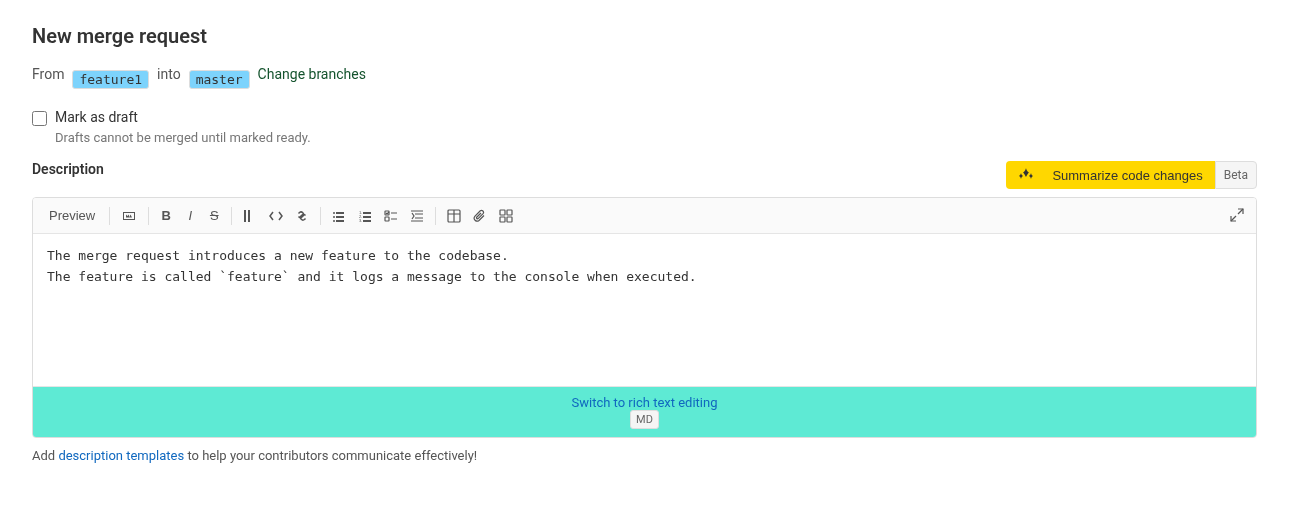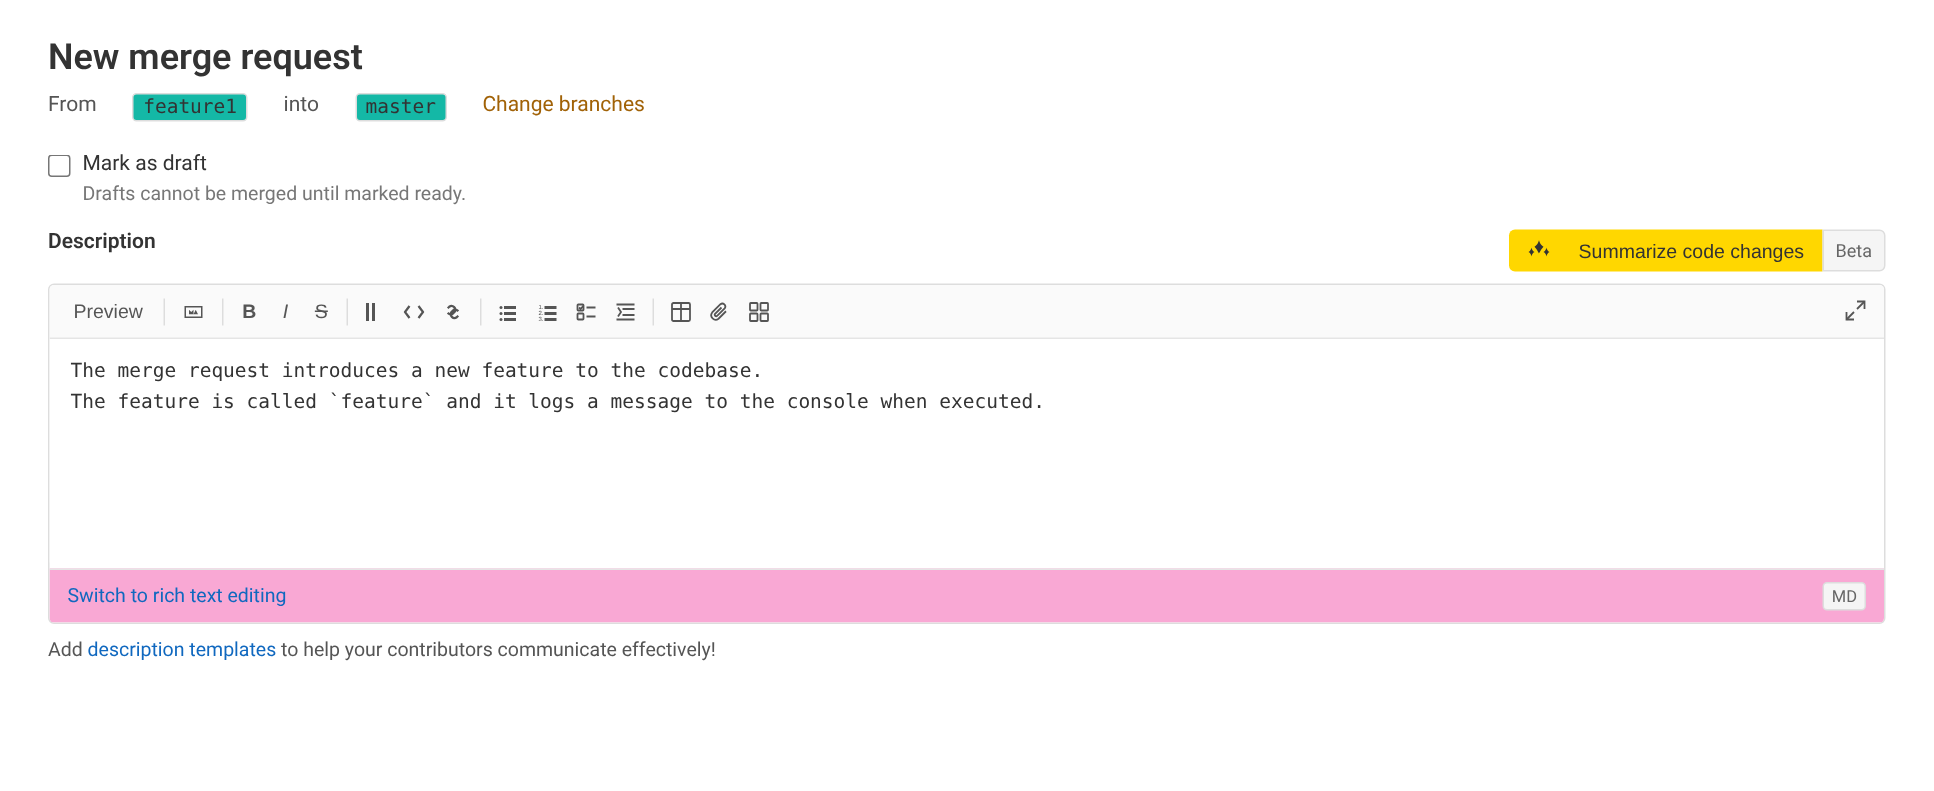--- a/index.html
+++ b/index.html
@@ -4,44 +4,45 @@
   <style>
     * { box-sizing: border-box; margin: 0; padding: 0; }
     body {
       font-family: -apple-system, BlinkMacSystemFont, "Segoe UI", Roboto, sans-serif;
       font-size: 14px;
       color: #333;
       background: #fff;
       padding: 24px 32px;
     }
     h1 {
-      font-size: 24px;
+      font-size: 20px;
       font-weight: 600;
       margin-bottom: 10px;
     }
     .branch-line {
       display: flex;
-      align-items: flex-start;
-      gap: 24px;
+      align-items: center;
+      gap: 8px;
       margin-bottom: 20px;
       font-size: 14px;
       color: #555;
     }
     .branch-badge {
       display: inline-block;
-      background: #14b8a6;
+      background: #7dd3fc;
       border: 1px solid #ddd;
       border-radius: 3px;
       padding: 1px 6px;
       font-family: monospace;
       font-size: 13px;
       color: #333;
+      margin-top: 12px;
     }
     .change-branches-link {
-      color: #a16207;
+      color: #14532d;
       text-decoration: none;
       cursor: pointer;
     }
     .form-section { margin-bottom: 16px; }
     .form-label {
       display: block;
       font-weight: 600;
       margin-bottom: 6px;
       font-size: 14px;
     }
@@ -153,21 +154,22 @@
       border: none;
       width: 100%;
       outline: none;
     }
     .editor-footer {
       border-top: 1px solid #e5e5e5;
       padding: 8px 12px;
       display: flex;
       align-items: center;
       justify-content: space-between;
-      background: #f9a8d4;
+      background: #5eead4;
+      flex-direction: column;
     }
     .switch-editing-link {
       color: #1068bf;
       font-size: 13px;
       cursor: pointer;
       text-decoration: none;
     }
     .md-badge {
       border: 1px solid #ddd;
       border-radius: 3px;

